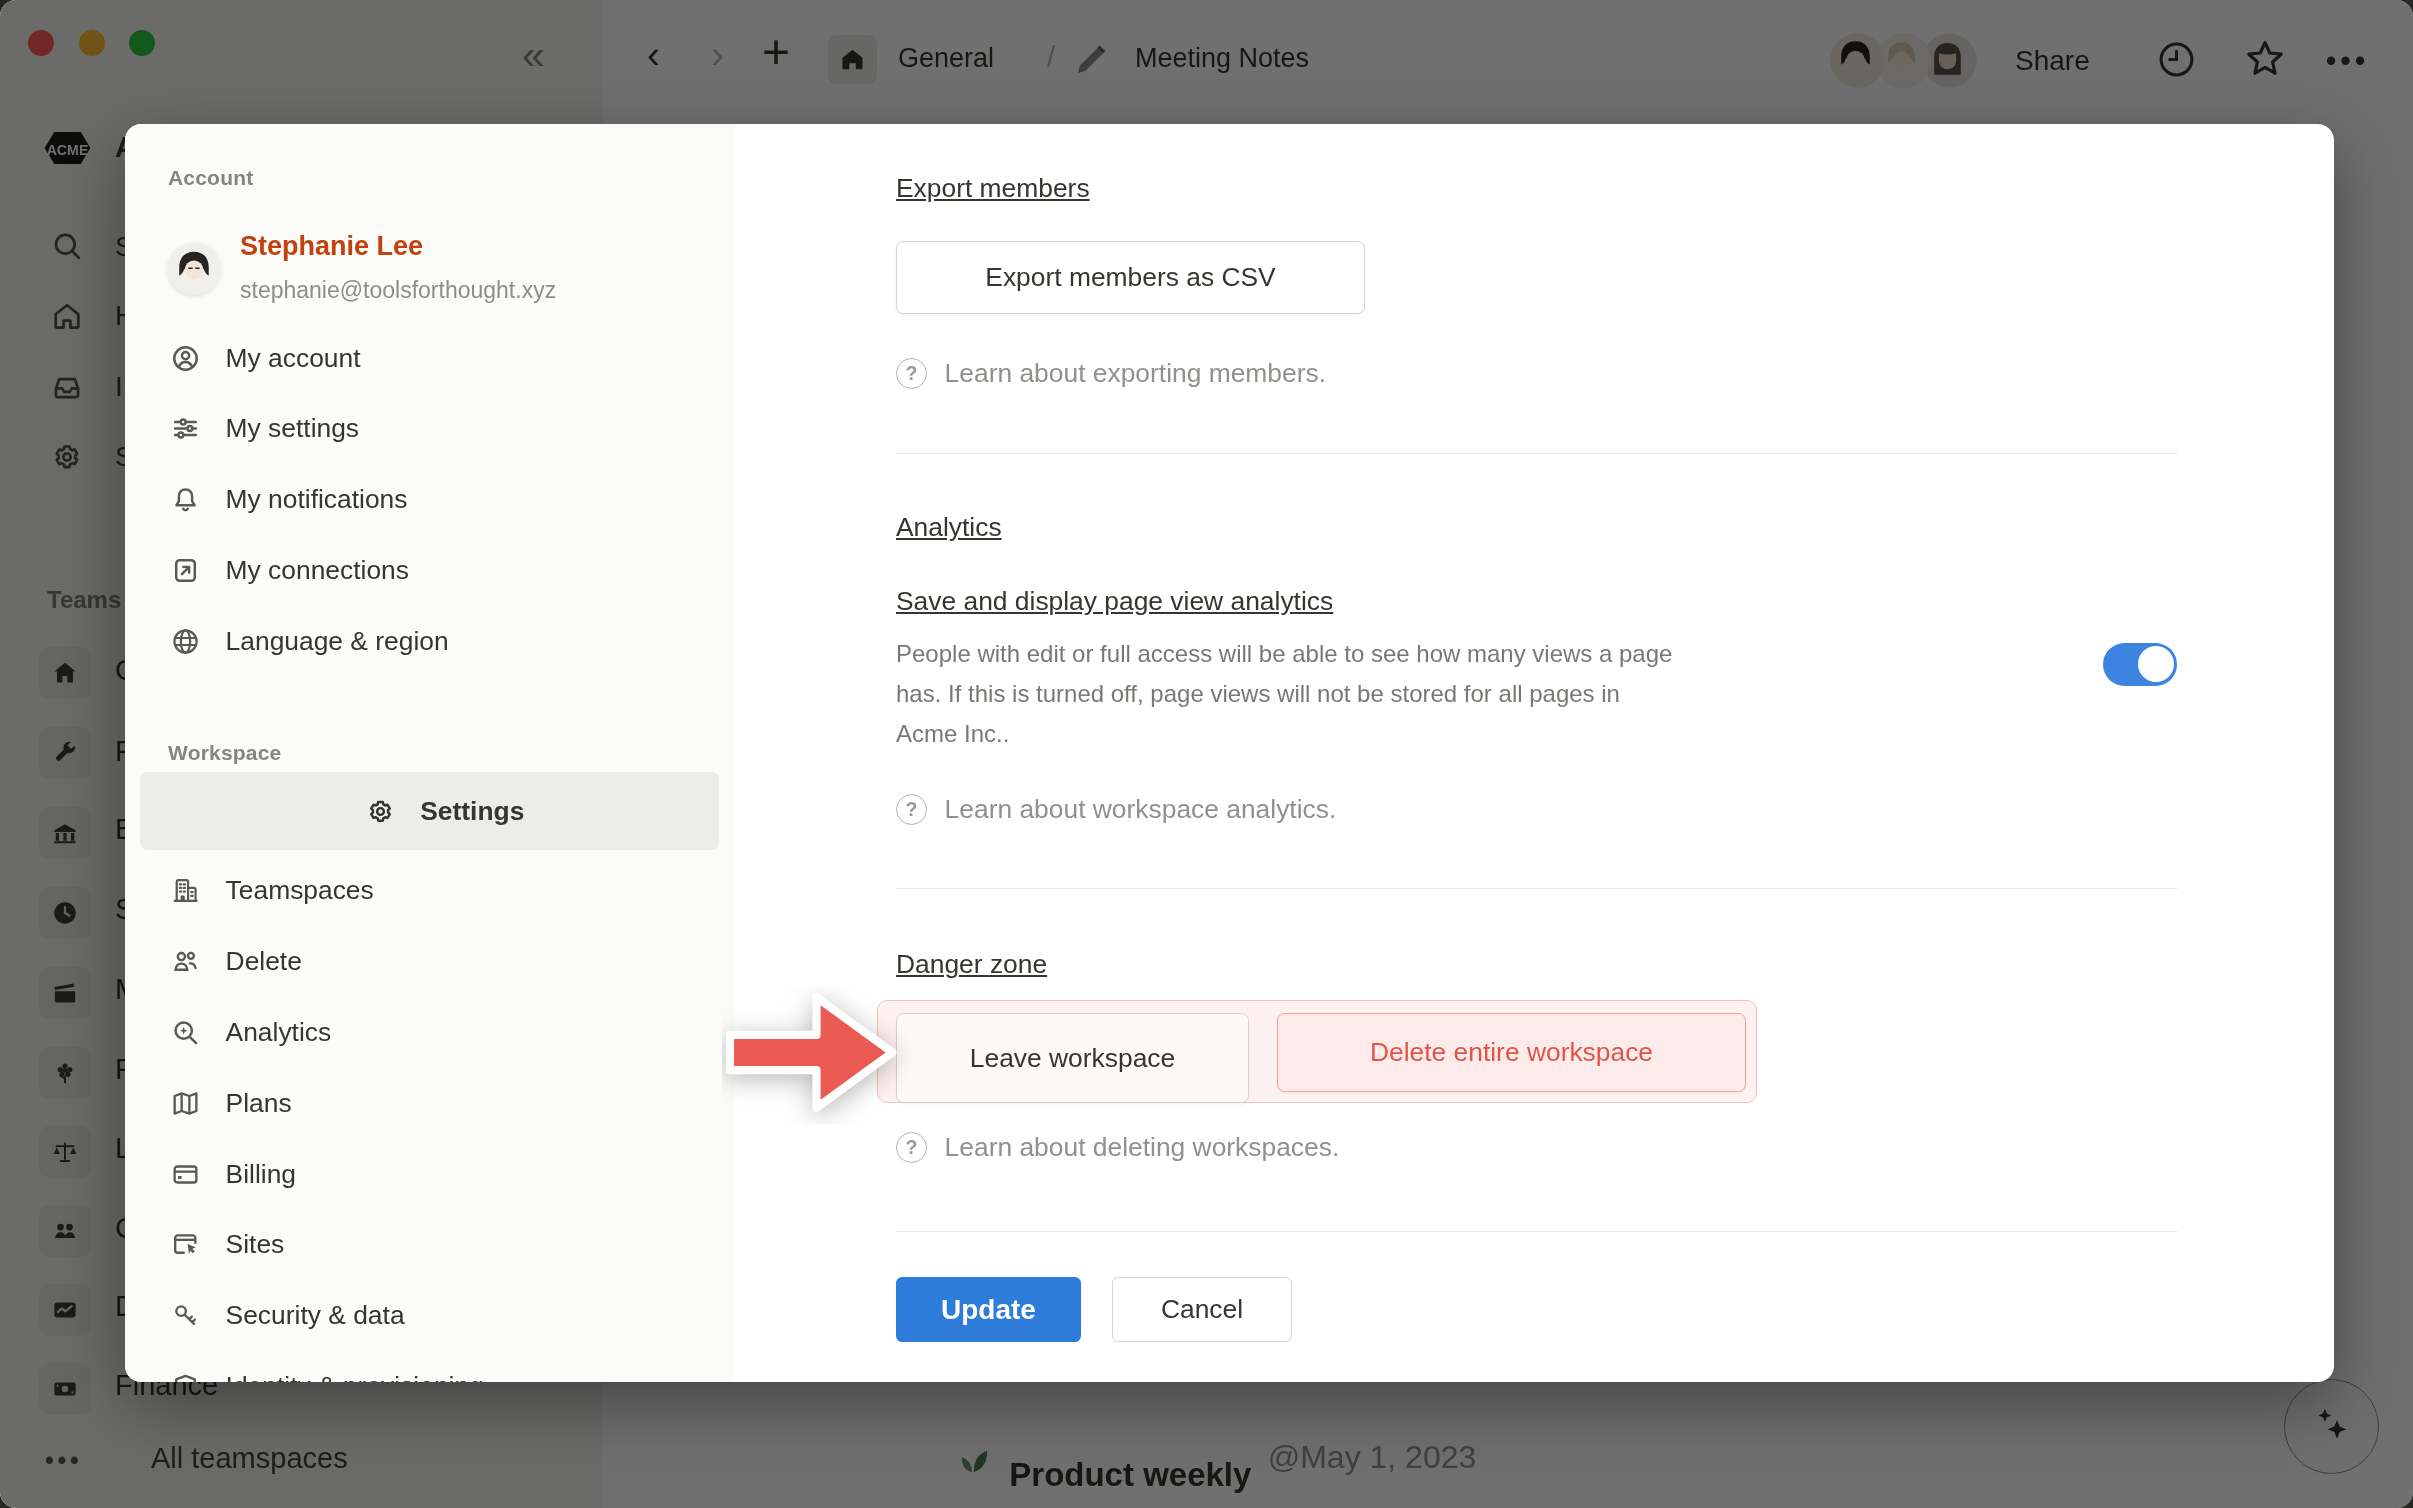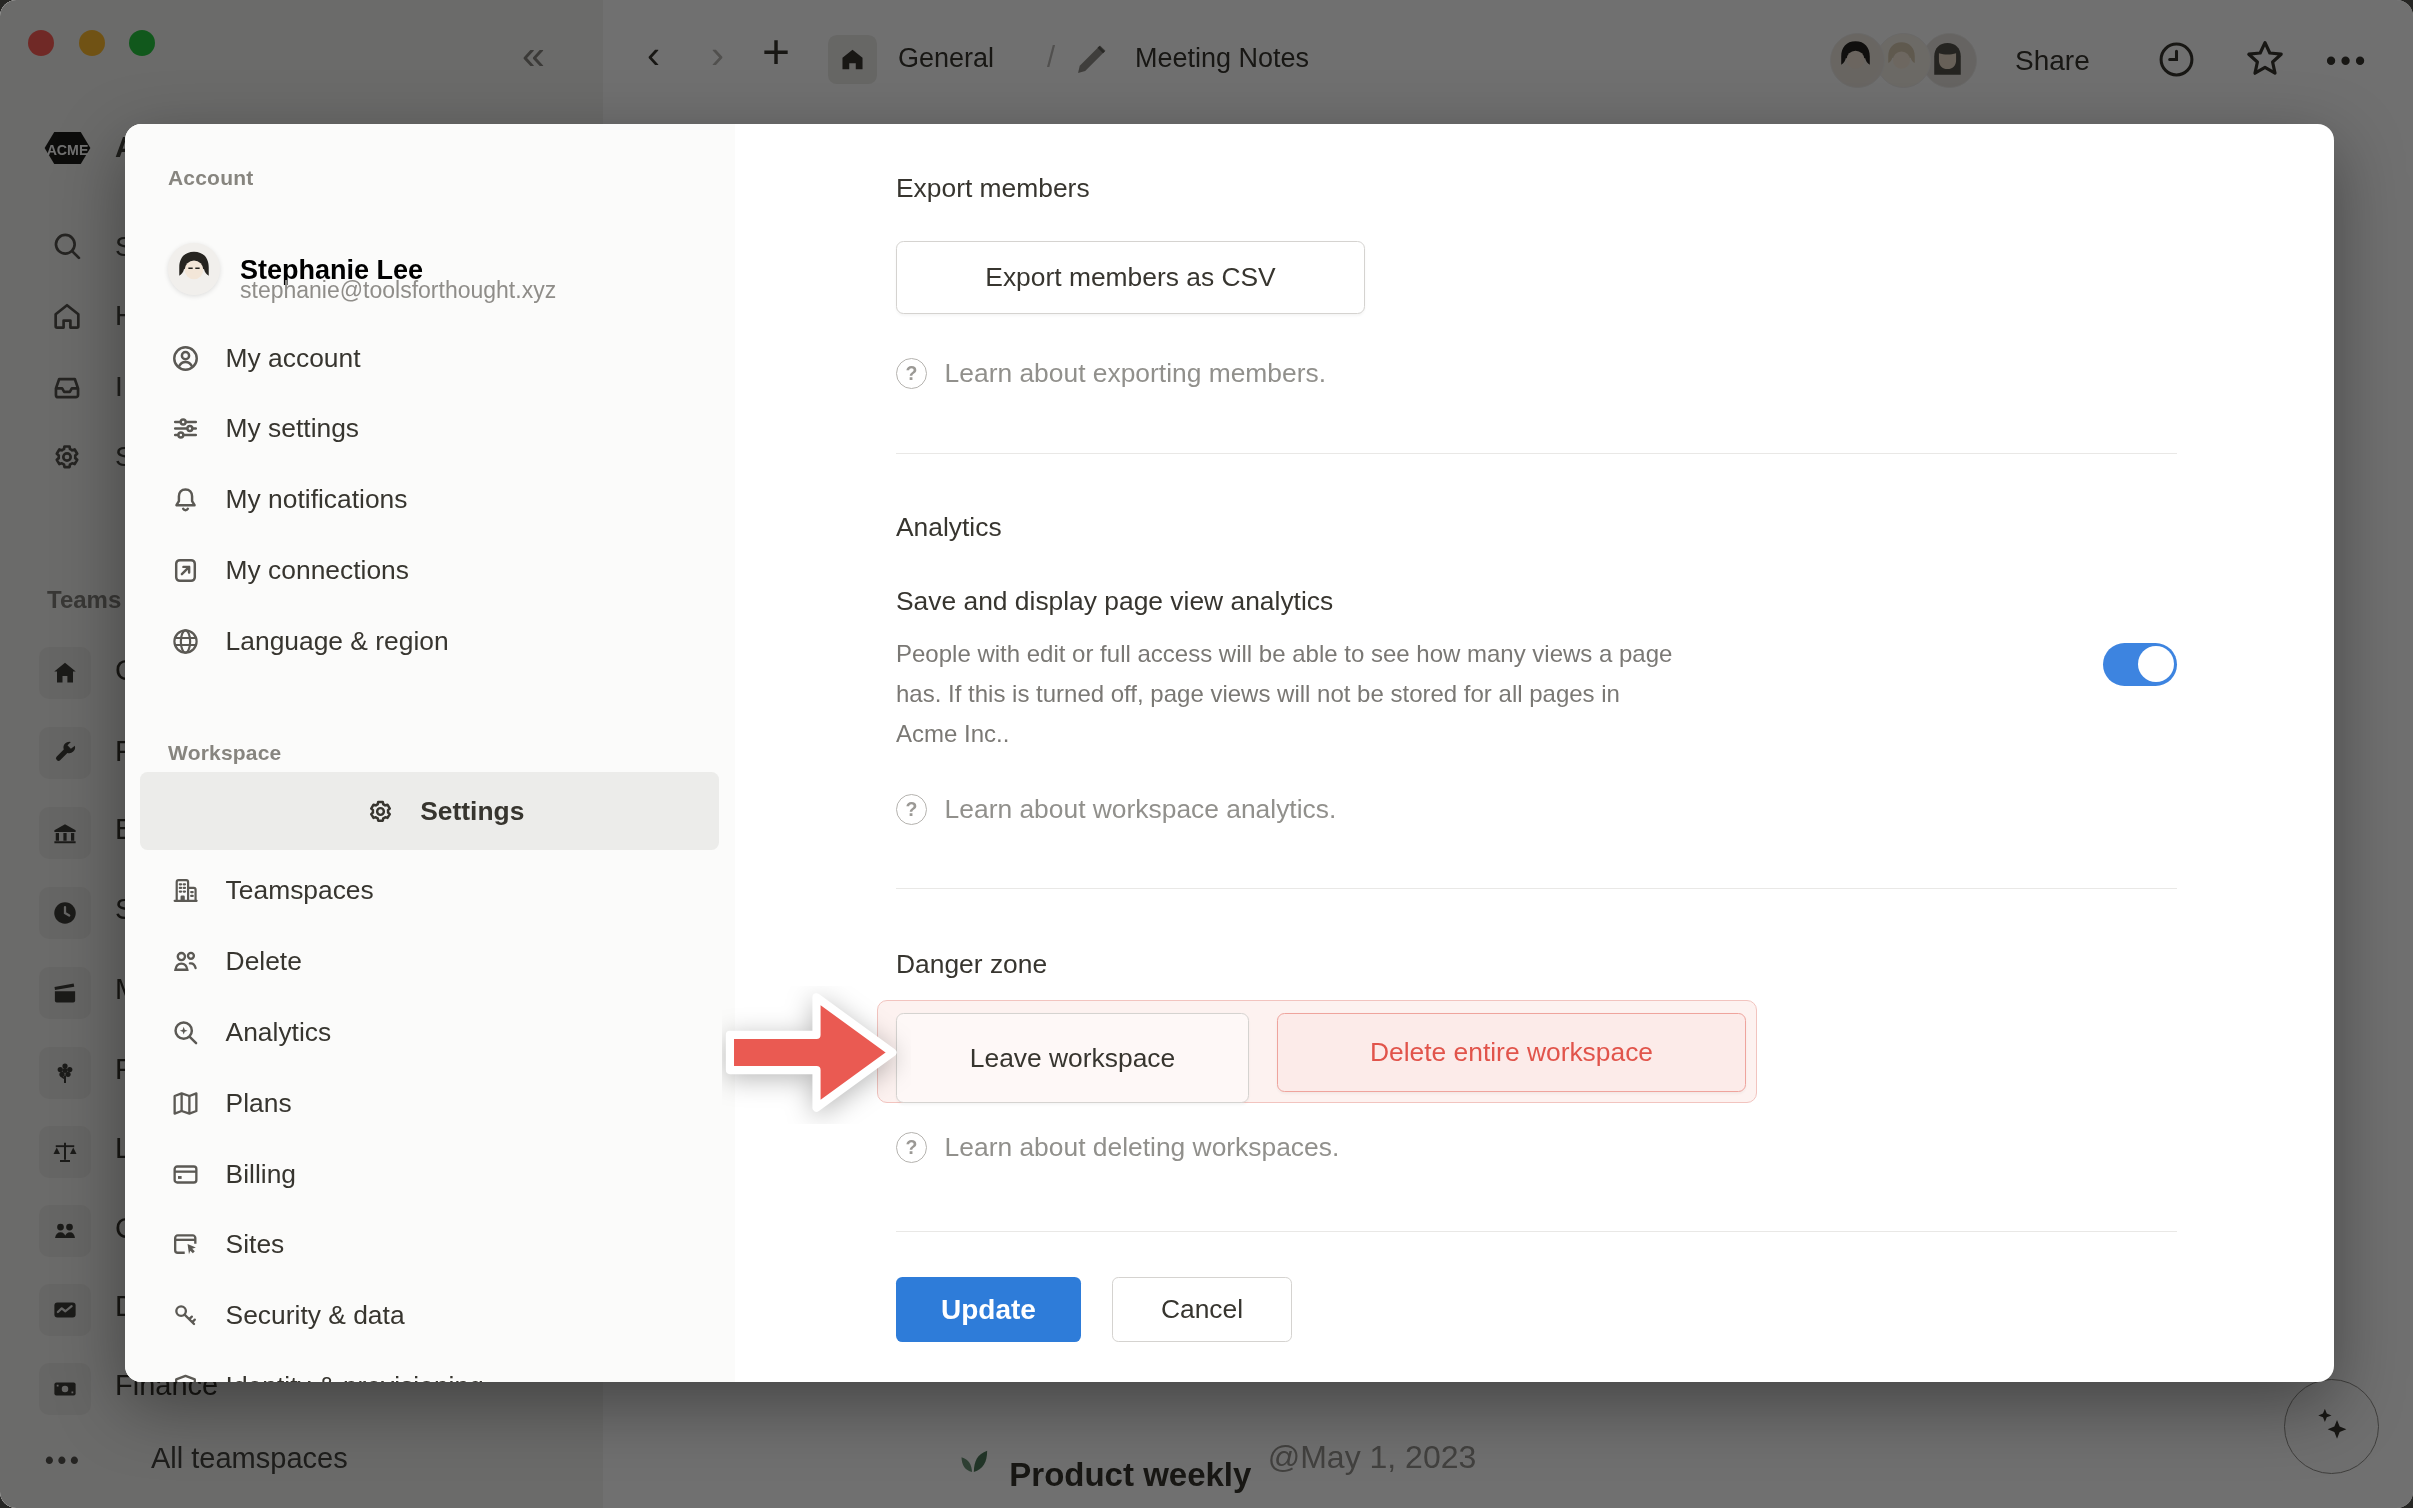--- a/index.html
+++ b/index.html
@@ -30,25 +30,25 @@
   .dim{position:absolute;inset:0;background:rgba(0,0,0,0.56);z-index:5;}
   .modal{position:absolute;left:125px;top:124px;width:2209px;height:1258px;background:#ffffff;border-radius:16.3px;box-shadow:0 22.6px 69px rgba(0,0,0,0.38);z-index:10;overflow:hidden;}
   .modal-side{position:absolute;left:0;top:0;width:610px;height:100%;background:#fbfbfa;}
   .msec{position:absolute;left:43px;font-size:21px;font-weight:600;color:#87857f;letter-spacing:0.2px;}
   .mrow{position:absolute;left:15px;width:579px;height:65px;display:flex;align-items:center;border-radius:7.5px;padding-left:28px;box-sizing:border-box;cursor:pointer;}
   .mrow .mico{width:35px;display:flex;justify-content:center;color:#5b5954;flex:0 0 35px;}
   .mrow .mlabel{margin-left:22.6px;font-size:26.4px;color:#37352f;line-height:1.15;}
   .mrow.sel{background:#ececea;}
   .mrow.sel .mlabel{font-weight:700;}
   .mrow.sel .mico{color:#37352f;}
-  .muser-name{position:absolute;left:115px;top:107px;font-size:27px;font-weight:600;color:#000000;margin-top:24px;}
+  .muser-name{position:absolute;left:115px;top:107px;font-size:27px;font-weight:600;color:#c2410c;}
   .muser-mail{position:absolute;left:115px;top:153px;font-size:23px;color:#8f8d89;}
   .mavatar{position:absolute;left:43px;top:119px;width:52px;height:52px;border-radius:50%;background:#f1efec;box-shadow:0 1.3px 5px rgba(0,0,0,.12);overflow:hidden;}
   
-  .chead{position:absolute;font-size:26.4px;font-weight:500;color:#37352f;line-height:31px;}
+  .chead{position:absolute;font-size:26.4px;font-weight:500;color:#37352f;line-height:31px;text-decoration:underline;}
   .cbtn{position:absolute;display:flex;align-items:center;justify-content:center;font-size:26.4px;color:#37352f;background:#fff;border:1.3px solid #d5d3d0;border-radius:7.5px;box-shadow:0 1.3px 2.5px rgba(0,0,0,.04);box-sizing:border-box;cursor:pointer;}
   .learn{position:absolute;display:flex;align-items:center;gap:17.6px;color:#91908c;font-size:26.4px;cursor:pointer;}
   .qmark{width:31px;height:31px;border:1.9px solid #b5b3af;border-radius:50%;display:flex;align-items:center;justify-content:center;font-size:19.5px;font-weight:600;color:#9b9995;box-sizing:border-box;}
   .divider{position:absolute;left:771px;width:1281px;height:1.3px;background:#e9e8e6;}
   .para{position:absolute;left:771px;width:943px;font-size:24px;line-height:40px;color:#7a7874;white-space:pre-line;}
   .toggle{position:absolute;left:1978px;top:519px;width:74px;height:43px;border-radius:21.4px;cursor:pointer;}
   .knob{position:absolute;top:3.1px;right:3.1px;width:36px;height:36px;border-radius:50%;background:#fff;}
   .danger-box{position:absolute;left:752px;top:876px;width:880px;height:103px;border:1.3px solid #f2c4bf;background:#fdf2f0;border-radius:10px;box-sizing:border-box;}
   .leave-btn{position:absolute;left:771px;top:889px;width:353px;height:90px;background:rgba(255,255,255,0.45);}
   .delete-btn{position:absolute;left:1152px;top:889px;width:469px;height:79px;background:#fcebe9;border-color:#efa49d;color:#e1544b;font-weight:500;}

